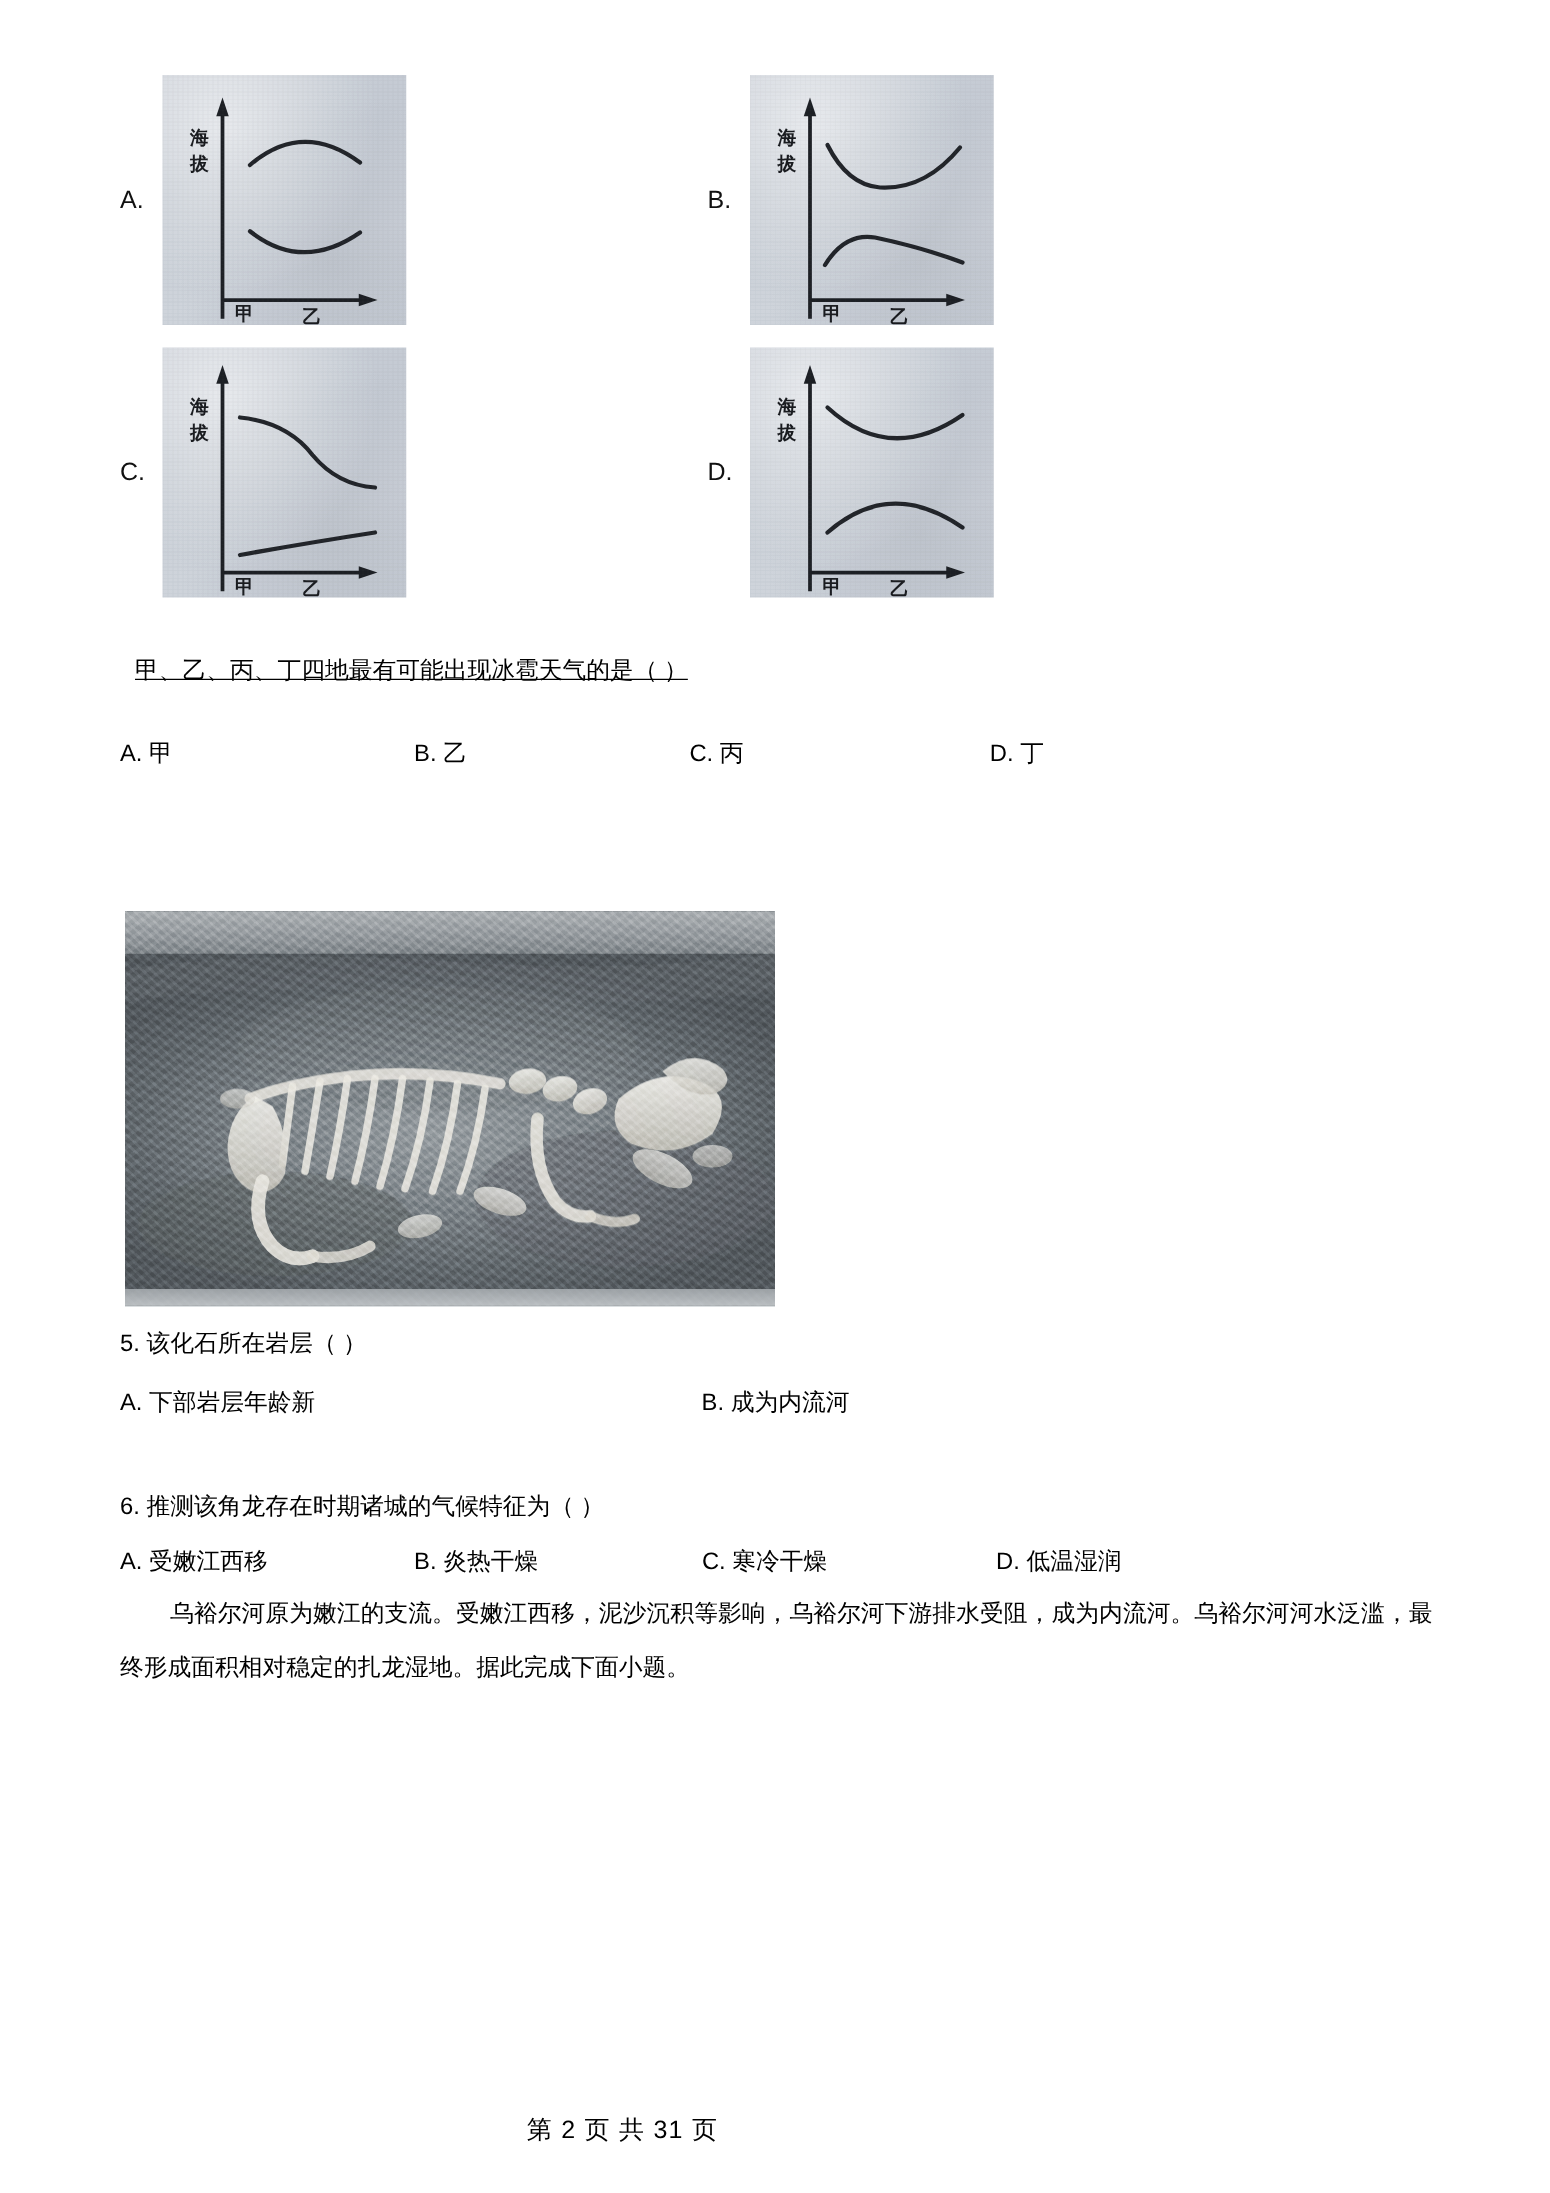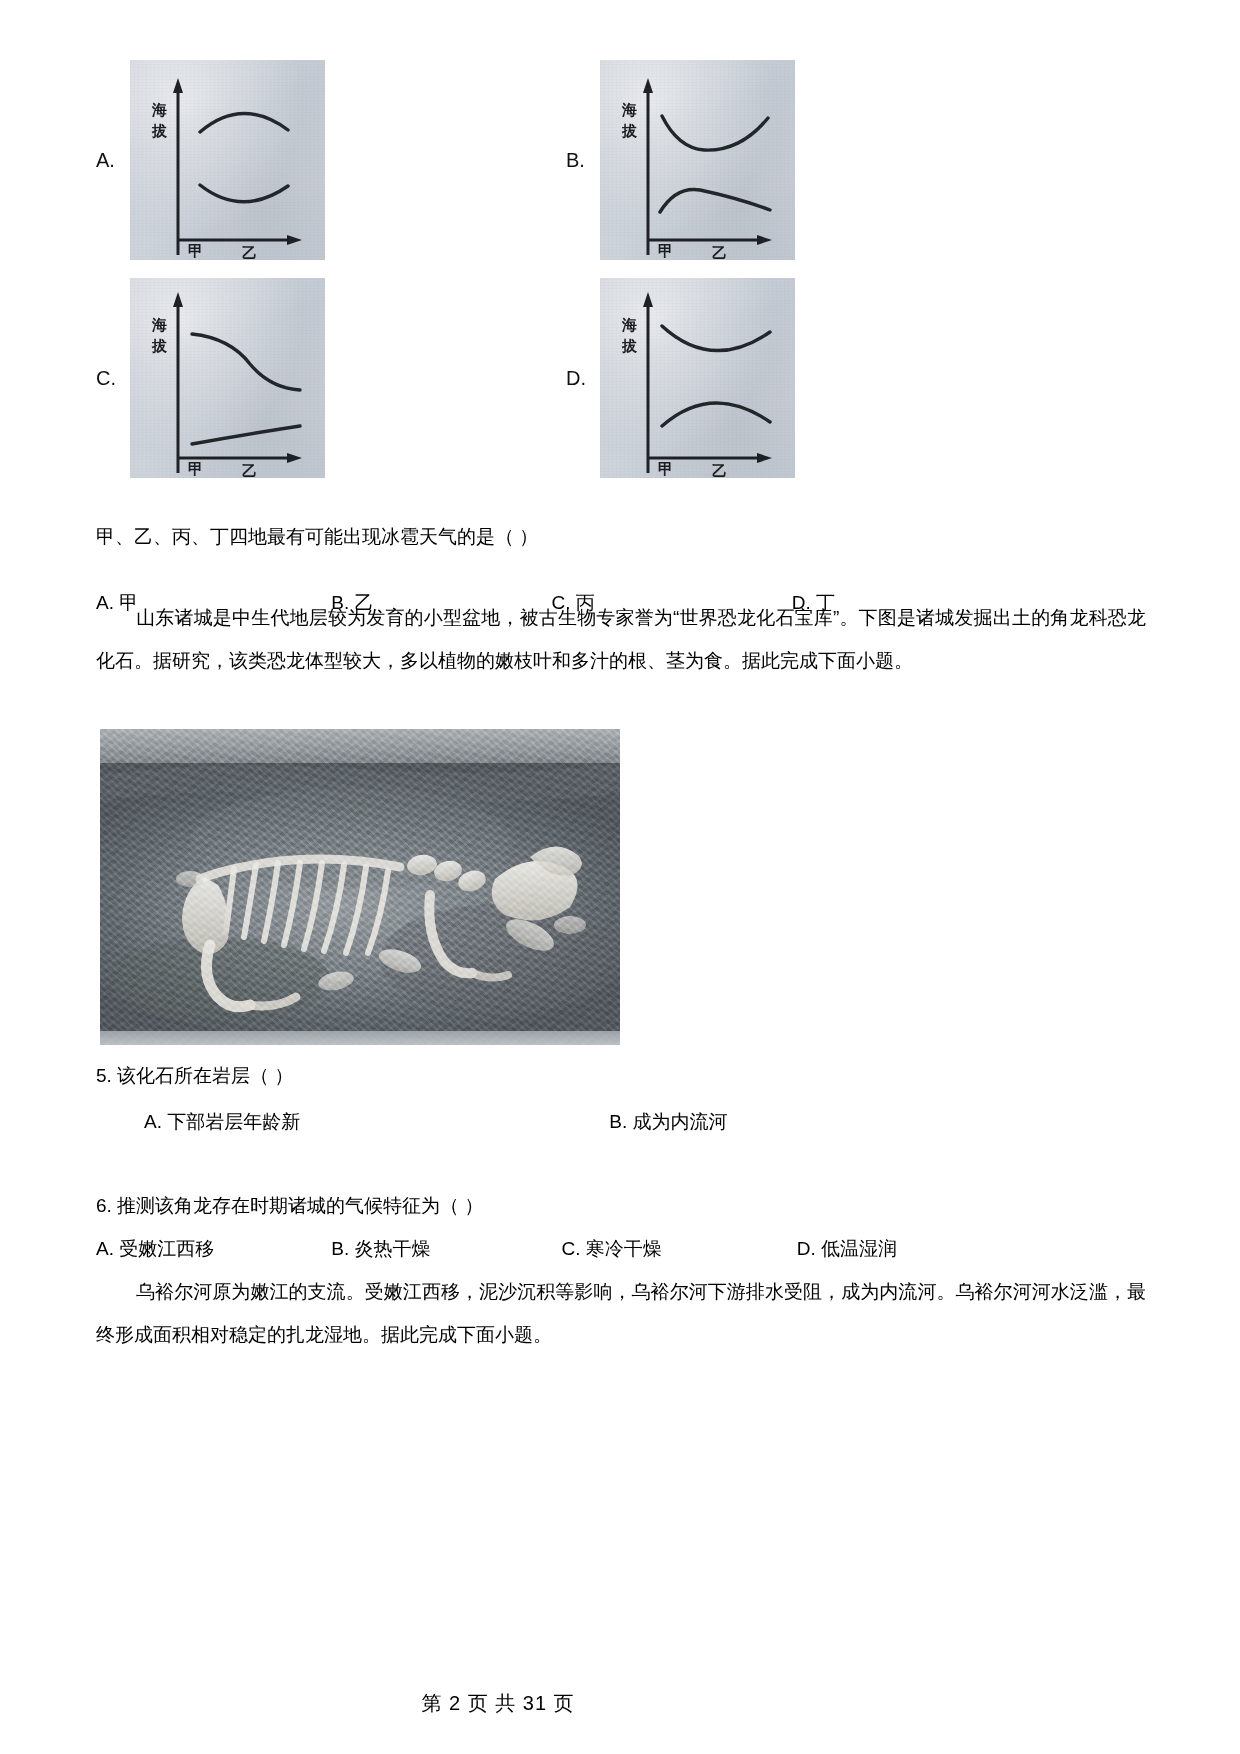--- a/index.html
+++ b/index.html
@@ -261,32 +261,29 @@
             <text class="ax-label-v" x="22" y="52">海</text>
             <text class="ax-label-v" x="22" y="73">拔</text>
             <text class="ax-label" x="58" y="196">甲</text>
             <text class="ax-label" x="112" y="198">乙</text>
           </svg>
         </div>
       </div>
     </div>
   </div>
 
-  <div class="qline" style="left:96px; top:527px;">甲、乙、丙、丁四地最有可能出现冰雹天气的是（ ）</div>
+  <div class="qline" style="left:108px; top:527px;text-decoration:underline;">甲、乙、丙、丁四地最有可能出现冰雹天气的是（ ）</div>
 
   <div class="opt-row" style="top:563px;margin-top:27px;">
     <span class="cell" style="width:230px;">A. 甲</span>
     <span class="cell" style="width:215px;">B. 乙</span>
     <span class="cell" style="width:235px;">C. 丙</span>
     <span class="cell">D. 丁</span>
   </div>
 
-  <div class="para" style="top:596px;">
-    <span class="indent"></span><span>山东诸城是中生代地层较为发育的小型盆地，被古生物专家誉为“世界恐龙化石宝库”。下图是诸城发掘出土的角龙科恐龙化石。据研究，该类恐龙体型较大，多以植物的嫩枝叶和多汁的根、茎为食。据此完成下面小题。</span>
-  </div>
 
   <div class="photo-frame">
     <div class="photo-inner"></div>
     <div class="photo-top-band"></div>
     <svg width="520" height="316" viewBox="0 0 520 316">
       <defs>
         <linearGradient id="boneg" x1="0" y1="0" x2="0" y2="1">
           <stop offset="0%" stop-color="#f2f1ec"></stop>
           <stop offset="100%" stop-color="#c9c7bf"></stop>
         </linearGradient>
@@ -339,21 +336,21 @@
 
       <path d="M0,46 Q120,30 260,40 Q400,50 520,34 L520,64 Q400,80 260,68 Q120,56 0,72 Z" fill="#6d7377" opacity=".35"></path>
     </svg>
     <div class="photo-grain"></div>
     <div class="photo-bottom-band"></div>
   </div>
 
   <div class="qline" style="left:96px; top:1066px;text-align:right;">5. 该化石所在岩层（ ）</div>
 
   <div class="opt-row" style="top:1109px;">
-    <span class="cell" style="width:460px;margin-left:48px;">A. 下部岩层年龄新</span>
+    <span class="cell" style="width:460px;">A. 下部岩层年龄新</span>
     <span class="cell">B. 成为内流河</span>
   </div>
 
   <div class="qline" style="left:96px; top:1196px;">6. 推测该角龙存在时期诸城的气候特征为（ ）</div>
 
   <div class="opt-row" style="top:1236px;">
     <span class="cell" style="width:230px;">A. 受嫩江西移</span>
     <span class="cell" style="width:225px;">B. 炎热干燥</span>
     <span class="cell" style="width:230px;">C. 寒冷干燥</span>
     <span class="cell">D. 低温湿润</span>

